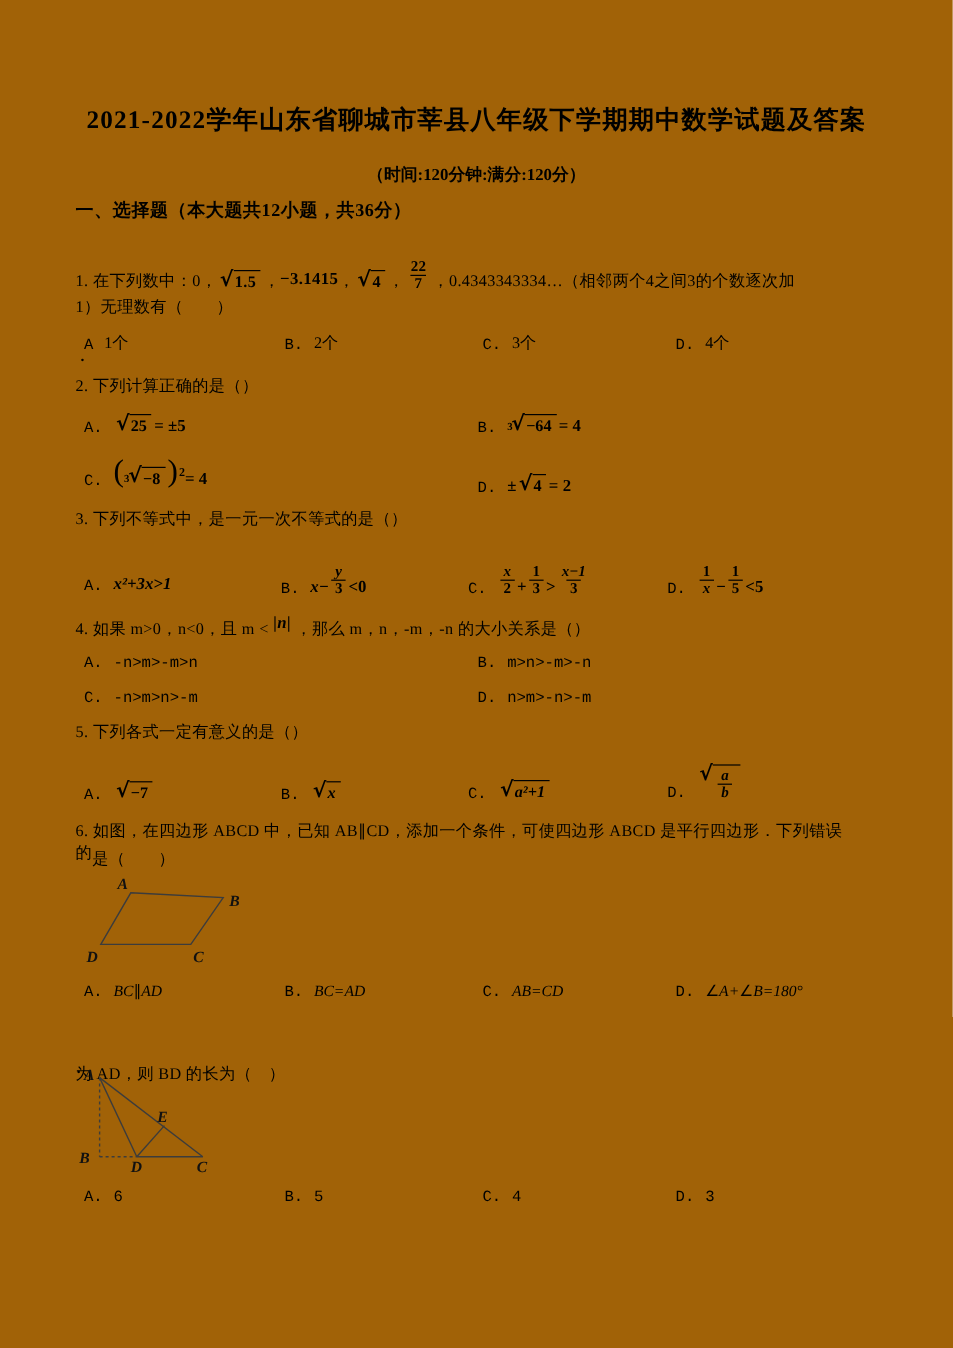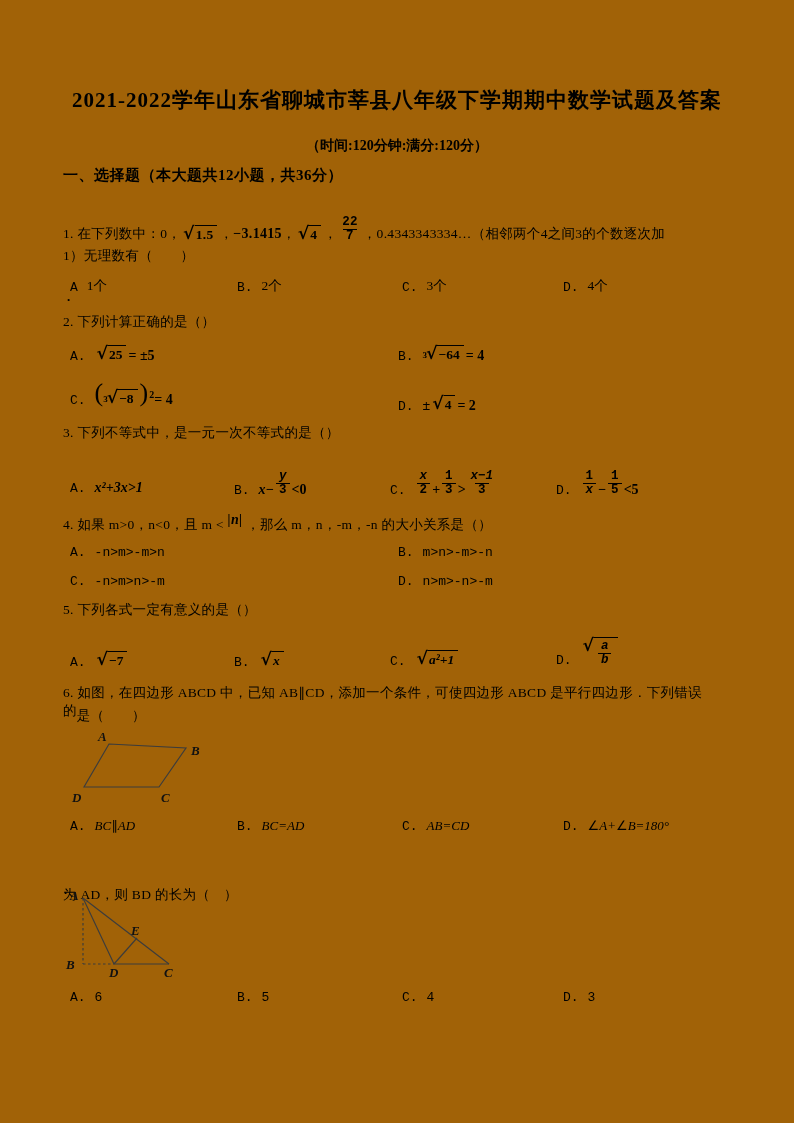--- a/index.html
+++ b/index.html
@@ -12,21 +12,21 @@
   .line{font-size:13.5px;line-height:1.4;letter-spacing:0.3px;}
   .mrow{display:flex;align-items:flex-end;}
   .mrow-end{display:flex;align-items:flex-end;}
   .olabel{font-family:"Liberation Mono","DejaVu Sans Mono",monospace;font-size:13px;margin-right:9px;white-space:pre;}
   .otext{font-size:13.5px;}
   .omono{font-family:"Liberation Mono","DejaVu Sans Mono",monospace;font-size:13px;}
   .q6t{font-style:italic;font-size:13px;font-family:"Liberation Serif","DejaVu Sans",serif;}
   .m{font-weight:bold;font-family:"Liberation Serif","DejaVu Sans",serif;font-size:14px;}
   .vit{font-style:italic;}
   .frac{display:inline-flex;flex-direction:column;align-items:center;line-height:1.1;
-        font-size:12.5px;font-weight:bold;margin:0 2px;vertical-align:middle;font-family:Liberation Mono, monospace;}
+        font-size:12.5px;font-weight:bold;margin:0 2px;vertical-align:middle;}
   .frac .fn{padding:0 3px;}
   .frac .fd{border-top:1.4px solid #000;padding:0 3px;}
   .sqrt{display:inline-flex;align-items:flex-start;font-weight:bold;margin:0 2px;}
   .sqrt .sign{line-height:1;}
   .sqrt .sign::before{content:"√";font-size:17px;font-family:"DejaVu Sans",sans-serif;}
   .sqrt .rad{border-top:1.6px solid #000;padding:1px 4px 0 1px;font-size:13.5px;line-height:1.25;}
   .sqrt.tall .rad{padding:2px 5px 0 2px;}
   .idx{font-size:9px;font-weight:bold;margin-right:-3px;transform:translateY(-4px);}
   .sup{font-size:10px;font-weight:bold;transform:translateY(-8px);margin-left:1px;}
   .bigp{font-size:26px;font-weight:normal;line-height:1;transform:translateY(-2px);font-family:"Liberation Serif",serif;}

